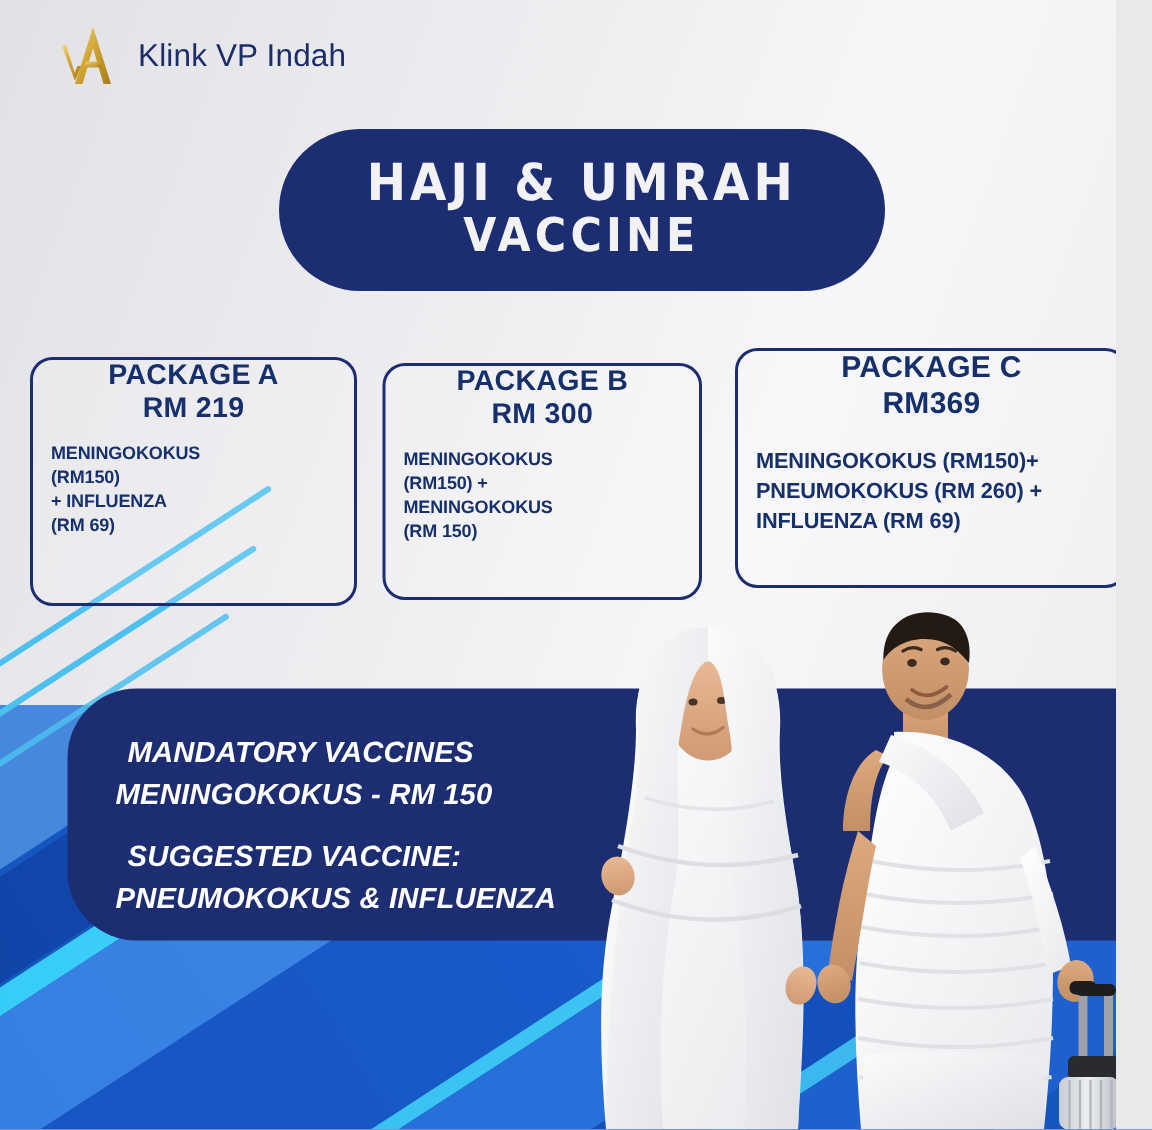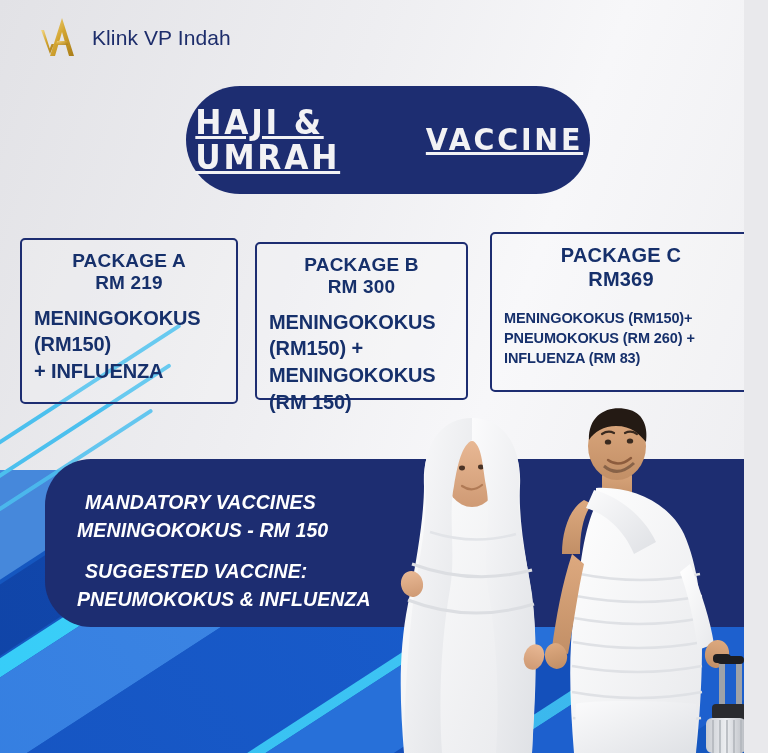--- a/index.html
+++ b/index.html
@@ -34,58 +34,57 @@
     letter-spacing:.1px;
     font-family:"Liberation Sans", sans-serif;
   }
 
   
   .title-pill {
     position:absolute; left:186px; top:86px;
     width:404px; height:108px;
     background:#1d2d71;
     border-radius:54px;
-    display:flex; flex-direction:row;
+    display:flex; flex-direction:column;
     align-items:center; justify-content:center;
     color:#f2f2f4;
-    text-decoration:underline;
   }
   .title-l1 {
     font-size:34px; font-weight:bold; letter-spacing:3px;
     line-height:1.02;
     font-family:"DejaVu Sans", sans-serif;
     transform:scaleX(.92);
   }
   .title-l2 {
     font-size:31px; font-weight:bold; letter-spacing:3px;
     line-height:1.15;
     font-family:"DejaVu Sans", sans-serif;
     transform:scaleX(.92);
   }
 
   
   .cards { position:absolute; left:0; top:232px; width:768px; height:182px; }
   .card {
     position:absolute;
     border:2px solid #1d2d71;
-    border-radius:5px;
+    border-radius:15px;
     background:rgba(255,255,255,0.16);
     color:#16306b;
-    padding:10px 12px 8px 12px;
+    padding:0 12px 8px 12px;
   }
   .card-a { left:20px;  top:6px;  width:218px; height:166px; }
   .card-b { left:255px; top:10px; width:213px; height:158px; }
   .card-c { left:490px; top:0px;  width:262px; height:160px; }
 
   .card-head { text-align:center; font-weight:bold; line-height:1.18; }
   .card-head .pk { font-size:19px; letter-spacing:.2px; }
   .card-head .pr { font-size:19px; letter-spacing:.2px; }
   .card-body {
     margin-top:10px;
-    font-size:20px; font-weight:bold; line-height:1.33;
+    font-size:12px; font-weight:bold; line-height:1.33;
     letter-spacing:-.1px;
   }
   .card-c .card-body { margin-top:18px; text-align:left; font-size:14.5px; line-height:1.36; }
   .card-c .card-head .pk, .card-c .card-head .pr { font-size:20px; }
 
   
   .banner {
     position:absolute;
     left:45px; top:459px;
     width:760px; height:168px;
@@ -196,20 +195,21 @@
 
     <div class="card card-a">
       <div class="card-head">
         <div class="pk">PACKAGE A</div>
         <div class="pr">RM 219</div>
       </div>
       <div class="card-body">
         <div>MENINGOKOKUS</div>
         <div>(RM150)</div>
         <div> + INFLUENZA</div>
+        <div>(RM 69)</div>
       </div>
     </div>
 
     <div class="card card-b">
       <div class="card-head">
         <div class="pk">PACKAGE B</div>
         <div class="pr">RM 300</div>
       </div>
       <div class="card-body">
         <div>MENINGOKOKUS</div>
@@ -220,21 +220,21 @@
     </div>
 
     <div class="card card-c">
       <div class="card-head">
         <div class="pk">PACKAGE C</div>
         <div class="pr">RM369</div>
       </div>
       <div class="card-body">
         <div>MENINGOKOKUS (RM150)+</div>
         <div>PNEUMOKOKUS (RM 260) +</div>
-        <div>INFLUENZA (RM 83)</div>
+        <div>INFLUENZA (RM 69)</div>
       </div>
     </div>
   </div>
 
   <div class="banner"></div>
 
   <div class="photo">
     <svg width="360" height="349" viewBox="0 0 360 349">
       <defs>
         <linearGradient id="cloth" x1="0" y1="0" x2="1" y2="1">

